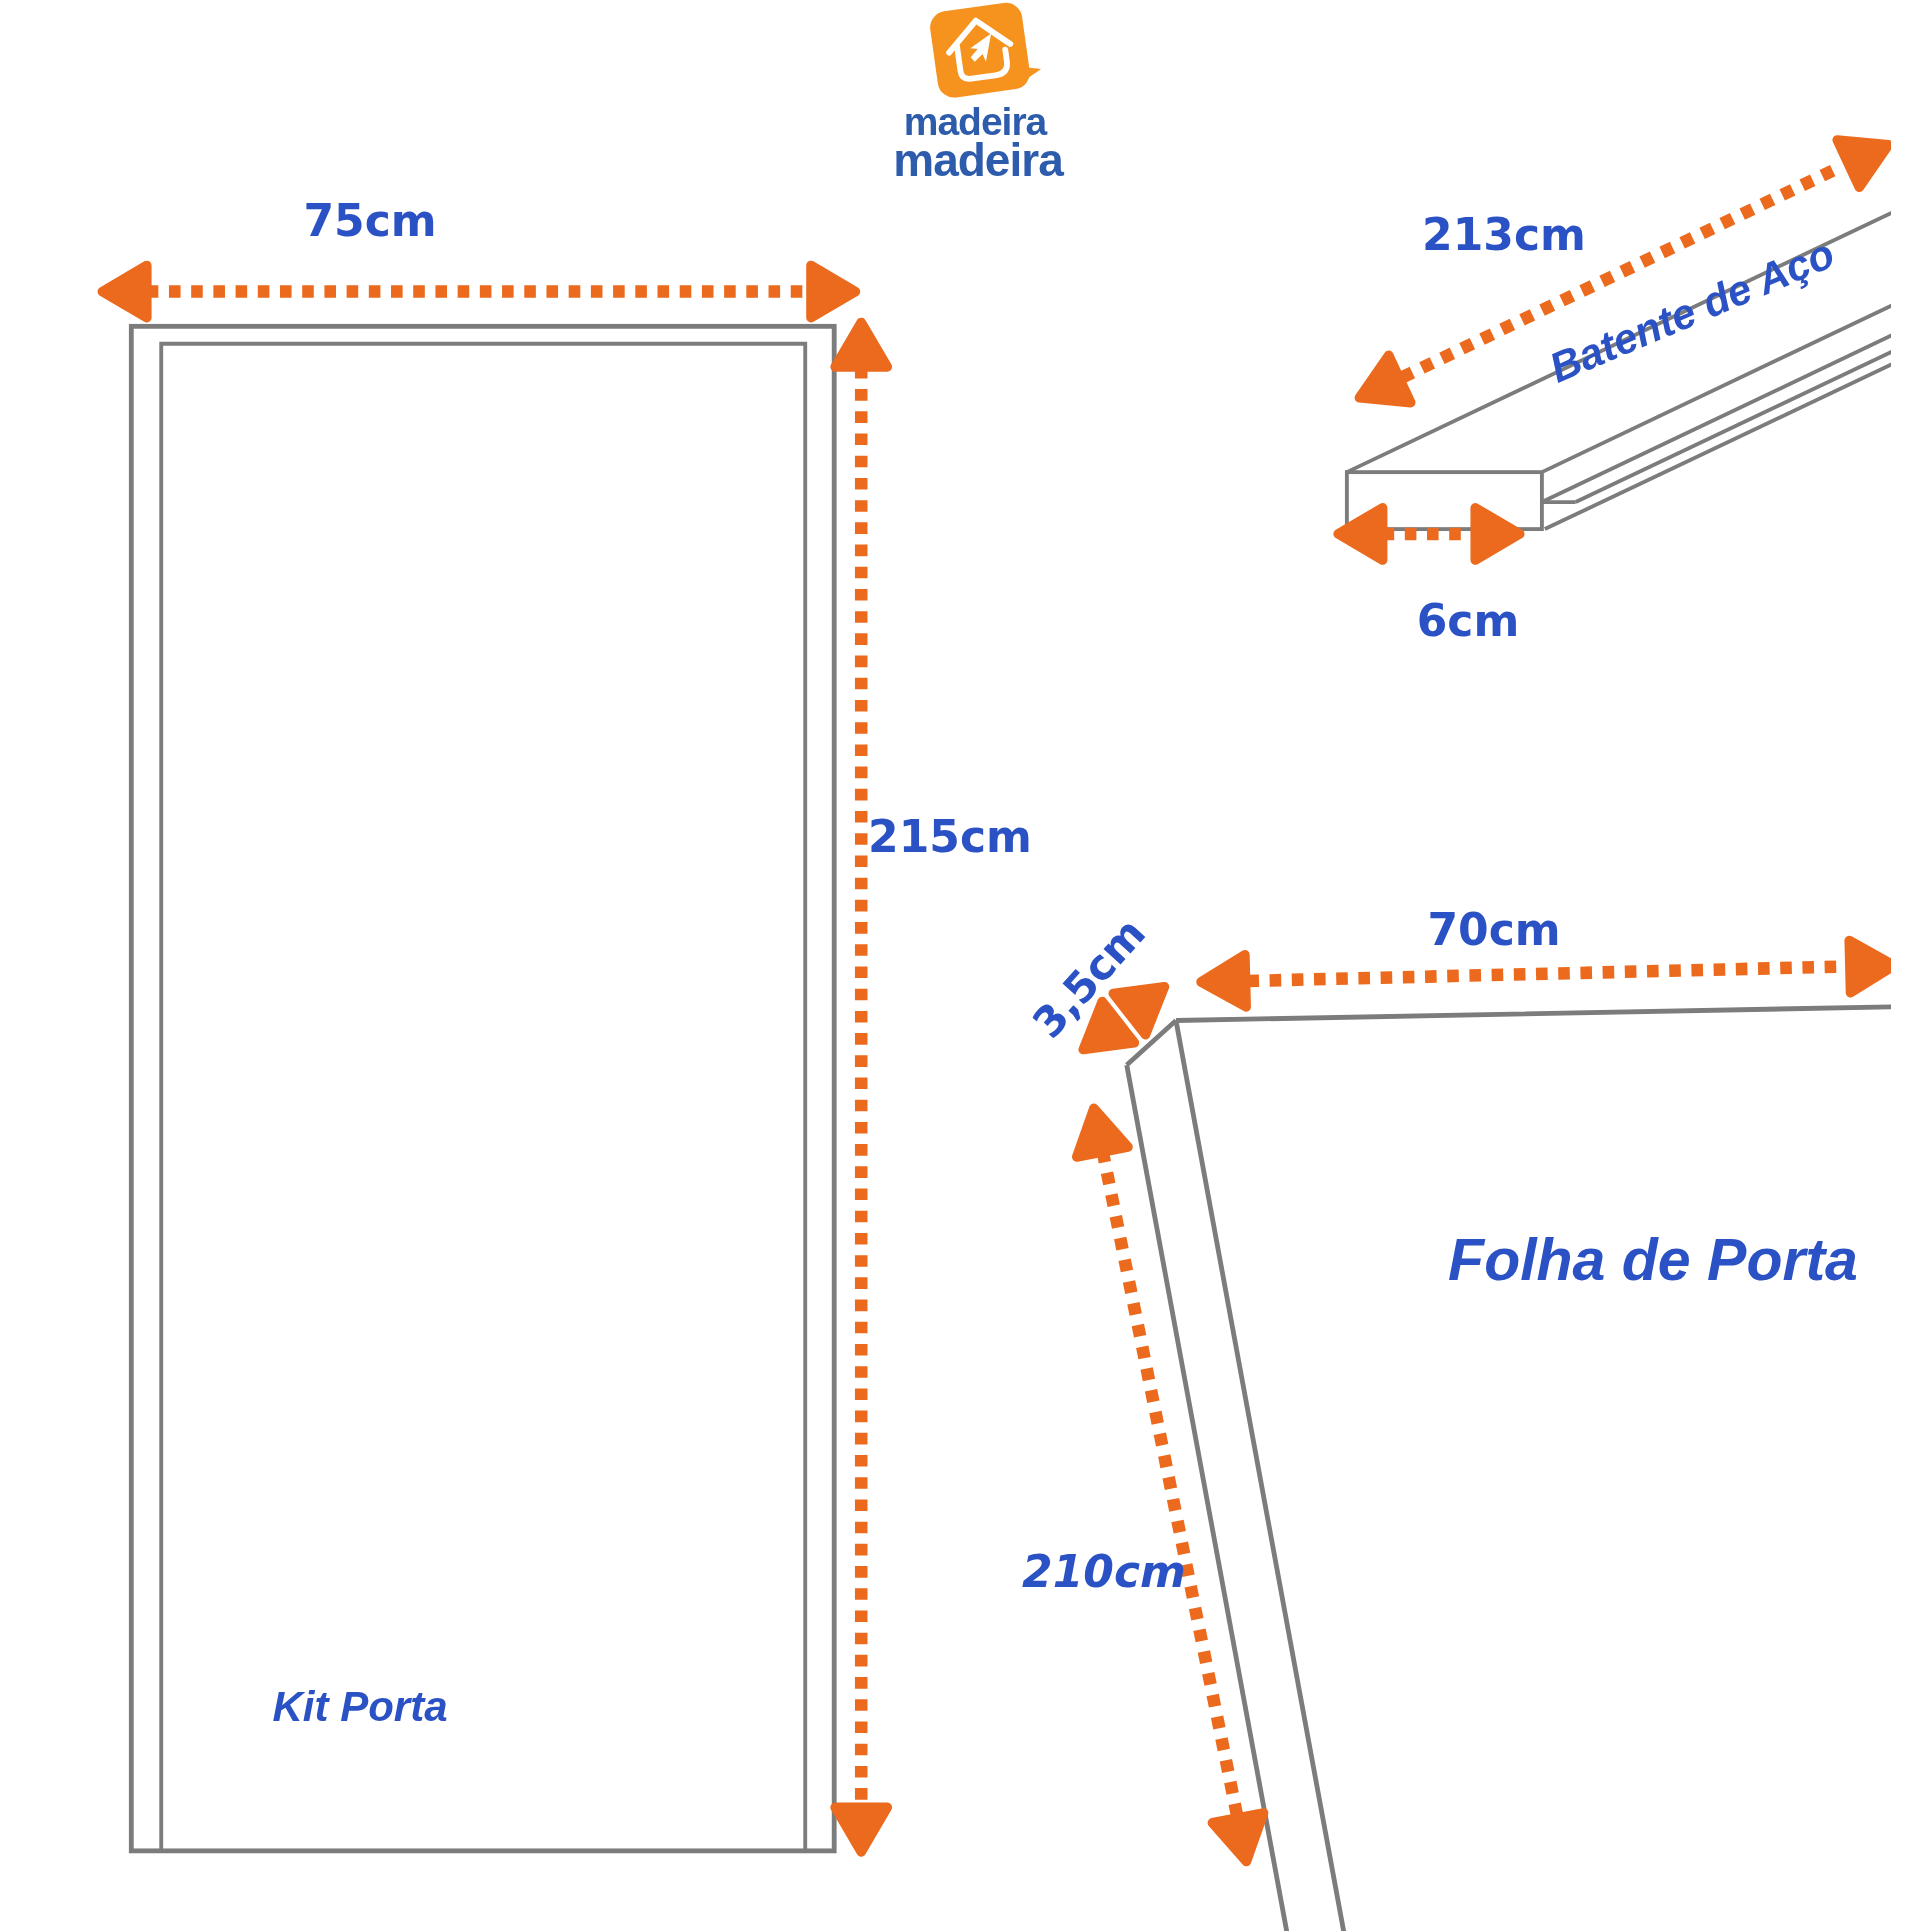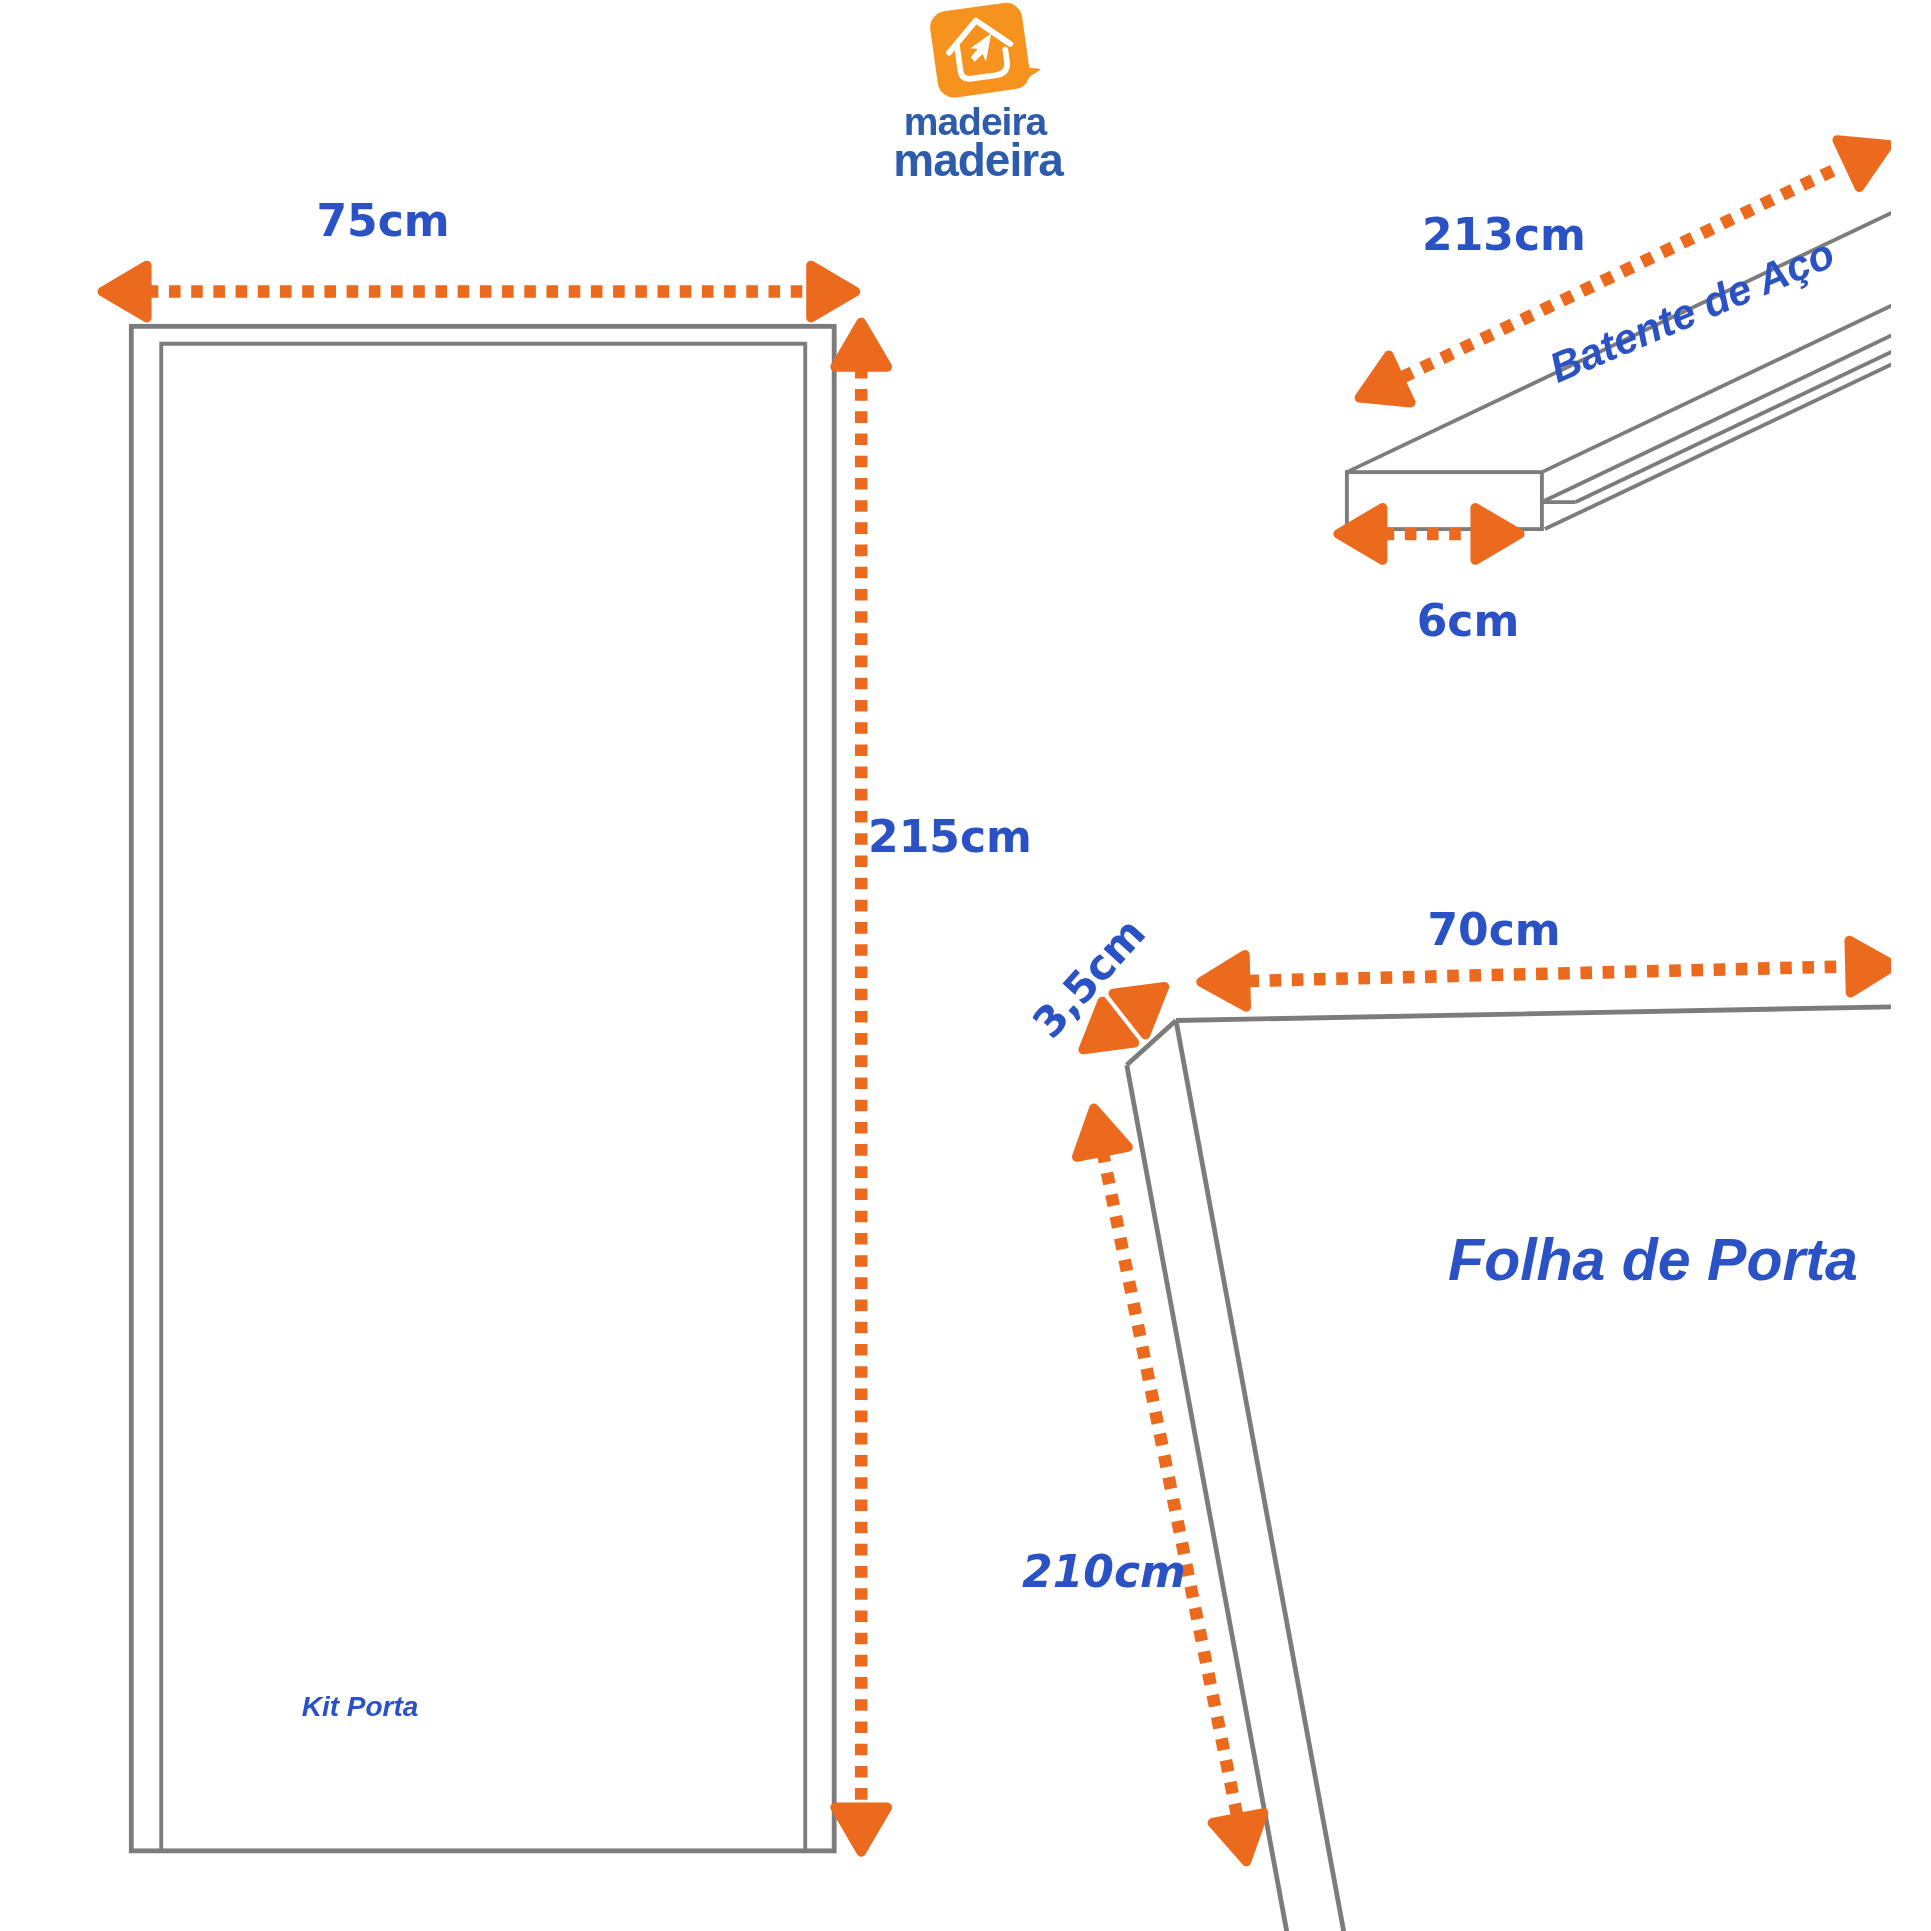--- a/index.html
+++ b/index.html
@@ -104,23 +104,23 @@
       </g>
       <g transform="translate(4,-3) rotate(38)">
         <polygon points="0,-16 10,12 3,7 0,18 -6,16 -4,5 -11,8" fill="#ffffff"></polygon>
       </g>
     </g>
   </svg>
 
   <div class="logo-txt" style="left:975px;top:121px;font-size:39px;">madeira</div>
   <div class="logo-txt" style="left:978px;top:160px;font-size:46px;">madeira</div>
 
-  <div class="lbl dim" style="left:383px;top:220px;">75cm</div>
+  <div class="lbl dim" style="left:370px;top:220px;">75cm</div>
   <div class="lbl dim" style="left:950px;top:836px;">215cm</div>
-  <div class="lbl name" style="left:360px;top:1707px;font-size:28px;">Kit Porta</div>
+  <div class="lbl name" style="left:360px;top:1707px;font-size:42px;">Kit Porta</div>
 
   <div class="lbl dim" style="left:1504px;top:234px;">213cm</div>
   <div class="lbl rot-batente" style="left:1692px;top:311px;">Batente de Aço</div>
   <div class="lbl dim" style="left:1468px;top:580px;margin-top:40px;">6cm</div>
 
   <div class="lbl dim" style="left:1494px;top:929px;">70cm</div>
   <div class="lbl rot-35" style="left:1089px;top:978px;">3,5cm</div>
   <div class="lbl dim" style="left:1104px;top:1571px;font-style:italic;">210cm</div>
   <div class="lbl name" style="left:1653px;top:1260px;">Folha de Porta</div>
 

